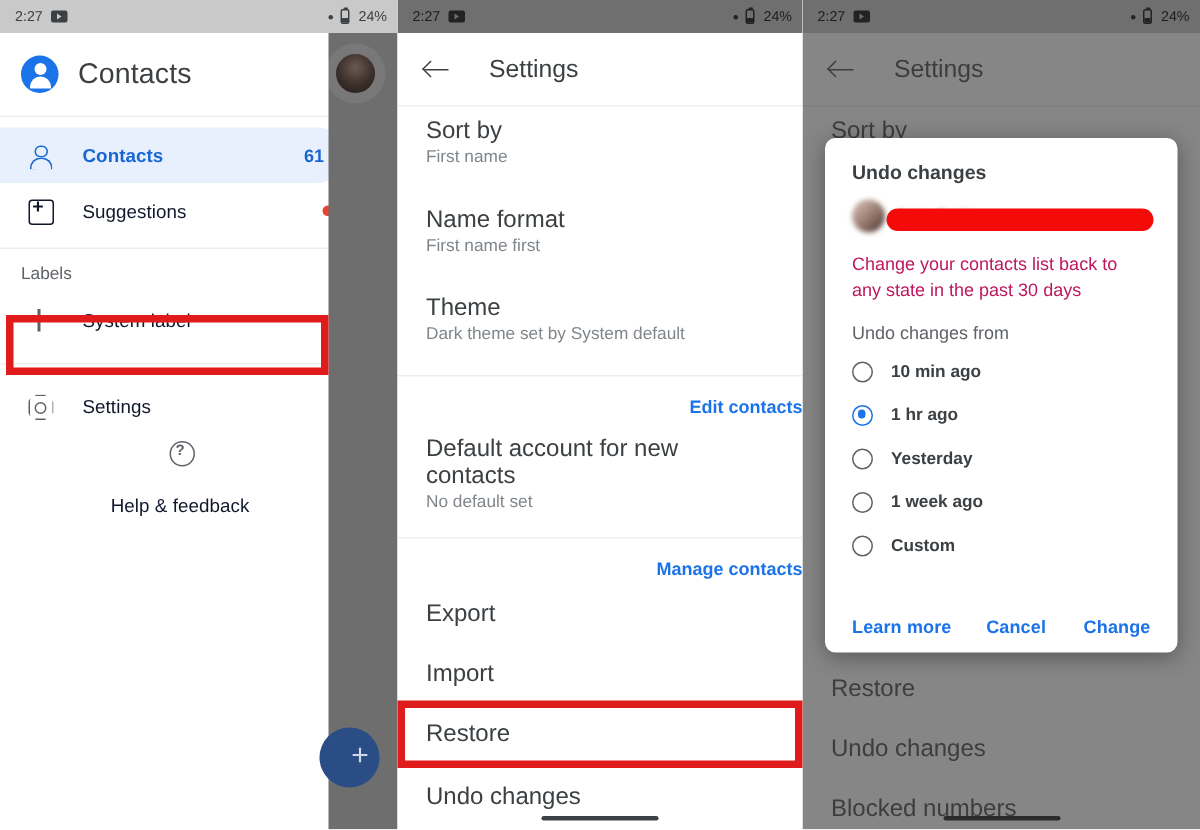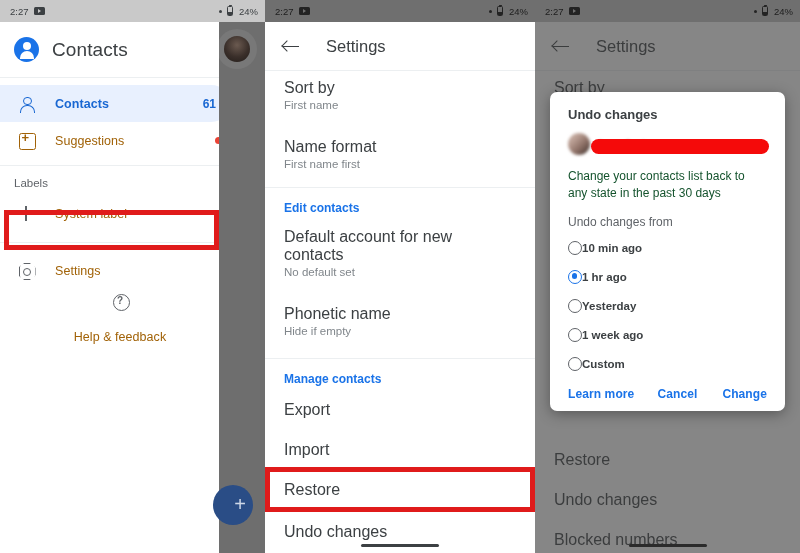--- a/index.html
+++ b/index.html
@@ -106,21 +106,21 @@
     content: ""; position: absolute; left: 5.5px; top: 14px;
     width: 14px; height: 8px; border-radius: 7px 7px 0 0; background: #fff;
   }
   .drawer-title { font-size: 19px; color: #3c4043; letter-spacing: .1px; }
 
   .drawer-list { padding-top: 7px; }
   .nav-item {
     display: flex; align-items: center;
     height: 37px;
     padding-left: 18px; padding-right: 14px;
-    font-size: 12.5px; color: #a16207;
+    font-size: 12.5px; color: #0f172a;
     gap: 21px;
     position: relative;
   }
   .nav-item .nav-label { flex: 1; letter-spacing: .05px; }
   .nav-item.selected {
     background: #e8f0fe;
     color: #1967d2;
     border-radius: 0 19px 19px 0;
     margin-right: 6px;
     font-weight: bold;
@@ -229,21 +229,22 @@
     border-left: 1.6px solid #3c4043; border-bottom: 1.6px solid #3c4043;
     transform: rotate(45deg);
   }
   .topbar-title { font-size: 16.5px; color: #3c4043; }
 
   .settings-scroll { position: relative; }
   .st-group { padding: 0 0 9px 0; border-top: 1px solid #eceff1; }
   .st-group.first { border-top: 1px solid #eceff1; }
   .st-group-head {
     font-size: 12px; color: #1a73e8; font-weight: bold;
-    padding: 13px 14px 4px 19px;
+    padding: 13px 0 4px 19px;
+    text-align: right;
   }
   .st-row { padding: 11px 19px 8px 19px; }
   .st-row .st-title { font-size: 16px; color: #3c4043; }
   .st-row .st-sub { font-size: 11.5px; color: #80868b; margin-top: 2px; }
 
   
   .gesture-bar {
     position: absolute; bottom: 6px; left: 50%;
     transform: translateX(-50%);
     width: 78px; height: 3.5px; border-radius: 3px;
@@ -291,48 +292,49 @@
     filter: blur(1.6px);
   }
   .redaction {
     position: absolute;
     left: 41px; top: 8px;
     width: 178px; height: 15px;
     background: #f50a0a;
     border-radius: 8px;
   }
   .dlg-body {
-    font-size: 12px; color: #14532d; line-height: 1.42;
+    font-size: 12px; color: #be185d; line-height: 1.42;
     padding: 9px 24px 0 18px;
   }
   .dlg-sub {
     font-size: 12px; color: #5f6368;
     padding: 13px 18px 4px 18px;
   }
   .radio-row {
-    display: flex; align-items: center; 
+    display: flex; align-items: center; gap: 12px;
     padding: 7.5px 18px;
   }
   .radio {
     width: 14px; height: 14px; border-radius: 50%;
     border: 1.7px solid #5f6368; flex: none; position: relative;
   }
   .radio.checked { border-color: #1a73e8; }
   .radio.checked::after {
     content: ""; position: absolute; left: 2.6px; top: 2.6px;
     width: 5.5px; height: 5.5px; border-radius: 50%; background: #1a73e8;
   }
   .radio-label { font-size: 11.5px; color: #3c4043; font-weight: bold; }
   .dlg-actions {
     display: flex; align-items: center;
     padding: 9px 18px 2px 18px;
   }
   .dlg-link {
     font-size: 12px; color: #1a73e8; font-weight: bold;
     letter-spacing: .1px;
+    margin-top: 24px;
   }
   .dlg-actions .spacer { flex: 1; }
   .dlg-actions .dlg-link + .dlg-link { margin-left: 0; }
   .btn-cancel { margin-right: 25px; }
 
   
   .redbox {
     position: absolute;
     border: 5px solid #e01b1b;
     z-index: 20;
@@ -430,32 +432,32 @@
 
       <div class="st-group first">
         <div class="st-row" style="padding-top:8px;">
           <div class="st-title">Sort by</div>
           <div class="st-sub">First name</div>
         </div>
         <div class="st-row" style="padding-top:19px;">
           <div class="st-title">Name format</div>
           <div class="st-sub">First name first</div>
         </div>
+        <div class="st-row" style="padding-top:19px;padding-bottom:12px;">
+          <div class="st-title">Theme</div>
+          <div class="st-sub">Dark theme set by System default</div>
+        </div>
       </div>
 
       <div class="st-group">
         <div class="st-group-head">Edit contacts</div>
         <div class="st-row" style="padding-top:9px;">
           <div class="st-title">Default account for new contacts</div>
           <div class="st-sub">No default set</div>
         </div>
-        <div class="st-row" style="padding-top:19px;padding-bottom:12px;">
-          <div class="st-title">Phonetic name</div>
-          <div class="st-sub">Hide if empty</div>
-        </div>
       </div>
 
       <div class="st-group">
         <div class="st-group-head">Manage contacts</div>
         <div class="st-row" style="padding:11px 19px;">
           <div class="st-title">Export</div>
         </div>
         <div class="st-row" style="padding:11px 19px;">
           <div class="st-title">Import</div>
         </div>

